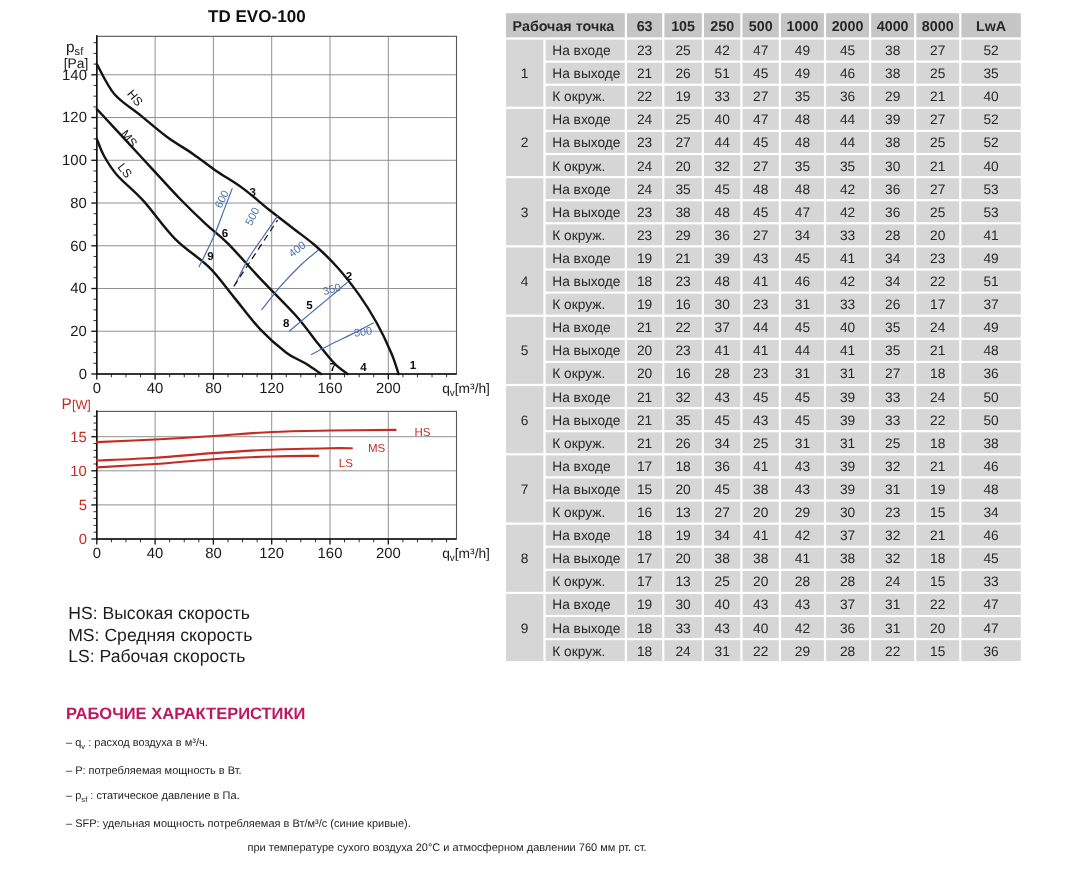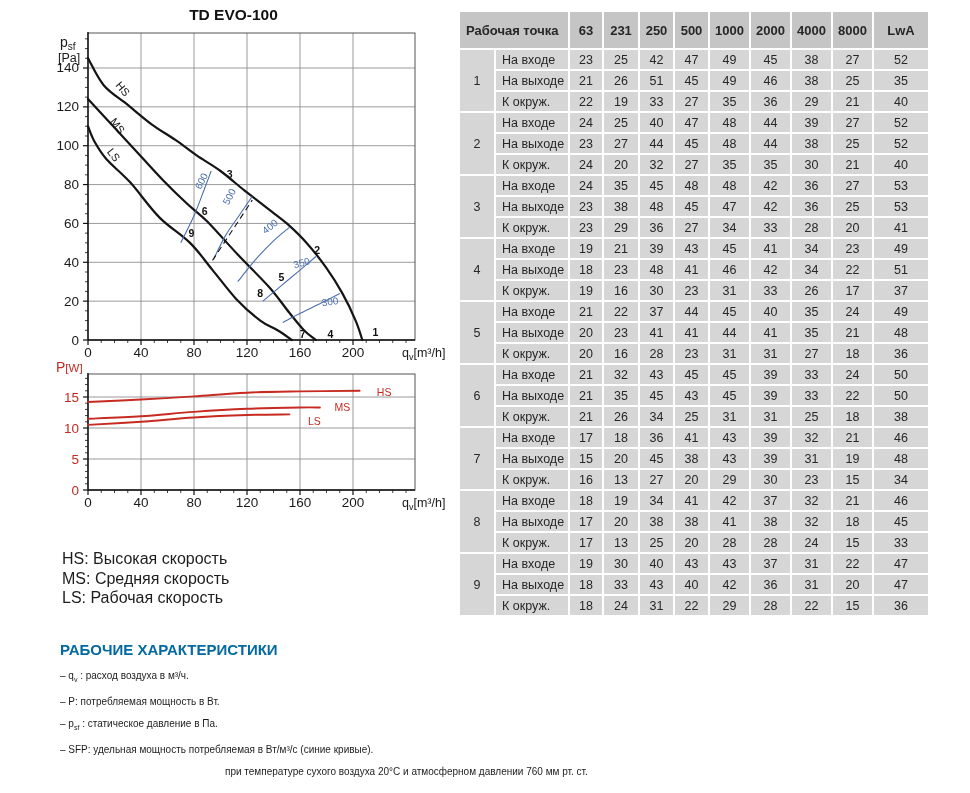--- a/index.html
+++ b/index.html
@@ -5,24 +5,24 @@
   html,body{margin:0;padding:0}
   body{width:970px;height:793px;background:#ffffff;position:relative;overflow:hidden;
        font-family:"Liberation Sans",sans-serif;color:#222}
   .charts-svg{position:absolute;left:0;top:0}
   .legend{position:absolute;left:62px;top:549px;font-size:16px;line-height:19.5px;color:#1d1d1d}
   .sound{position:absolute;left:458px;top:10px;width:472px}
   .sound-title{font-weight:bold;font-size:14.5px;margin:0 0 7px 2px;color:#111}
   table.snd{border-collapse:separate;border-spacing:2px;width:472px;table-layout:fixed}
   table.snd th,table.snd td{background:#d6d6d6;height:19px;font-size:12.5px;padding:0;
        text-align:center;color:#272727;font-weight:normal;overflow:hidden;white-space:nowrap}
-  table.snd thead th{background:#c5c5c5;font-weight:bold;height:36px;font-size:13px}
+  table.snd thead th{background:#c5c5c5;font-weight:bold;height:22px;font-size:13px}
   table.snd .th-first,table.snd .lbl{text-align:left;padding-left:6px}
   .notes{position:absolute;left:60px;top:641px;width:900px;color:#1d1d1d}
-  .notes-heading{font-weight:bold;font-size:15px;margin-bottom:7px;color:#0369a1}
+  .notes-heading{font-weight:bold;font-size:15px;margin-bottom:7px;color:#be185d}
   .note-line{font-size:10px;line-height:22px}
   .note-line.indent{padding-left:165px}
   sub{font-size:0.7em}
 </style>
 </head>
 <body>
 
 <div>
 
   <svg id="charts-svg" class="charts-svg" width="460" height="540" viewBox="0 0 460 540">
@@ -235,21 +235,21 @@
           <col style="width: 39px;">
           <col style="width: 39px;">
           <col style="width: 39px;">
           <col style="width: 39px;">
           <col style="width: 54px;">
         </colgroup>
         <thead>
           <tr>
             <th colspan="2" class="th-first">Рабочая точка</th>
             <th>63</th>
-            <th>231</th>
+            <th>105</th>
             <th>250</th>
             <th>500</th>
             <th>1000</th>
             <th>2000</th>
             <th>4000</th>
             <th>8000</th>
             <th>LwA</th>
           </tr>
         </thead>
         <tbody>

